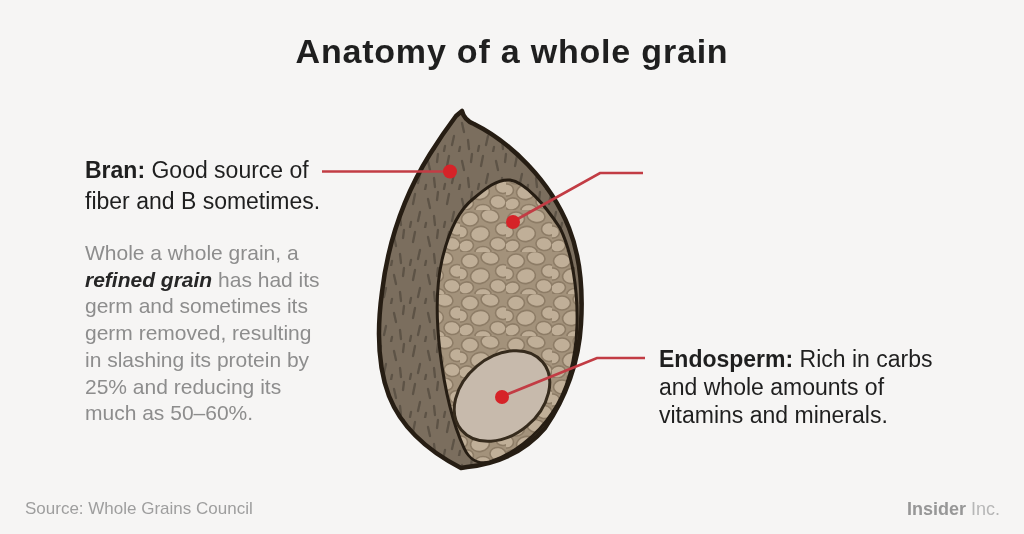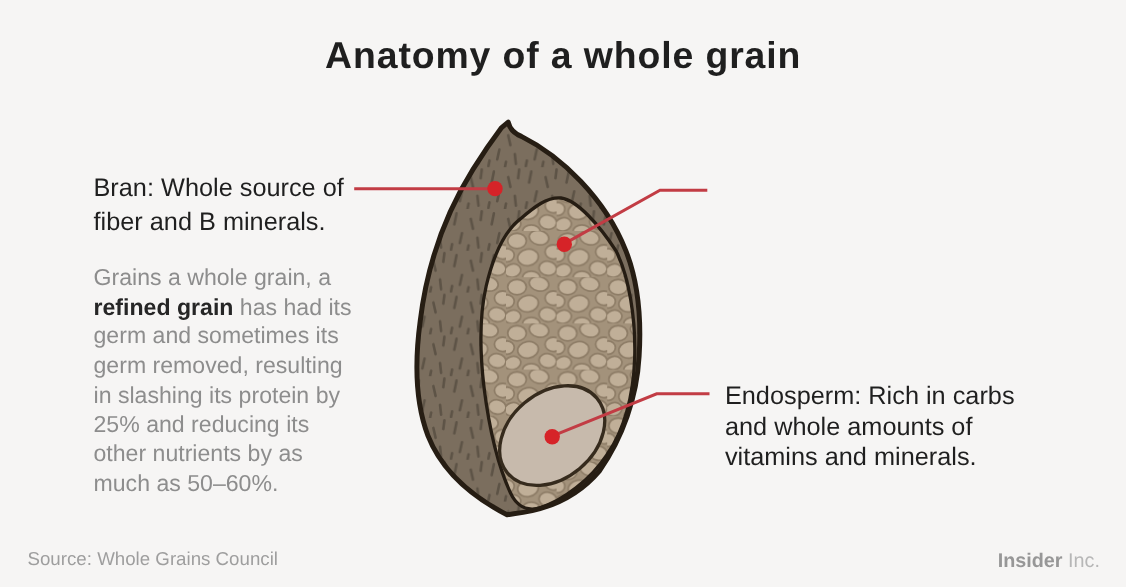--- a/index.html
+++ b/index.html
@@ -14,22 +14,22 @@
     position:absolute; top:32px; left:0; width:1024px;
     text-align:center; font-size:34px; font-weight:800;
     letter-spacing:0.8px; color:#1f1f1f;
   }
   .textblock { position:absolute; font-size:23px; }
   .ln { white-space:pre; }
   #bran-block   { left:85px; top:155px; line-height:31px; }
   #germ-block   { left:659px; top:159px; line-height:28px; }
   #endo-block   { left:659px; top:345px; line-height:28px; }
   #refined-block{ left:85px; top:240px; font-size:21px; line-height:26.7px; color:#8d8d8d; }
-  #refined-block .bold-dark { font-weight:bold; color:#262626; }
-  b { font-weight:normal;text-align:center; }
+  #refined-block .bold-dark { font-weight:bold; color:#262626;font-style:italic; }
+  b { font-weight:bold;text-align:center; }
   #illustration { position:absolute; left:0; top:0; }
   #footer-source {
     position:absolute; left:25px; top:499px;
     font-size:17px; color:#9e9e9e;
   }
   #footer-brand {
     position:absolute; right:24px; top:499px;
     font-size:18px; color:#9a9a9a;text-align:right;
   }
   #footer-brand .brand-bold { font-weight:bold; color:#979797; }
@@ -123,32 +123,31 @@
       <polyline points="645,358 597,358 503,396" stroke="#c23c44"></polyline>
     </g>
     <g stroke="none">
       <circle cx="450" cy="171.5" r="7" fill="#d62328"></circle>
       <circle cx="513" cy="222" r="7" fill="#d62328"></circle>
       <circle cx="502" cy="397" r="7" fill="#d62328"></circle>
     </g>
   </svg>
 
   <div class="textblock" id="bran-block">
-    <div class="ln"><b>Bran:</b><span> Whole source of</span></div>
-    <div class="ln">fiber and B minerals.</div>
+    <div class="ln"><b>Bran:</b><span> Good source of</span></div>
+    <div class="ln">fiber and B sometimes.</div>
   </div>
 
   <div class="textblock" id="refined-block">
-    <div class="ln">Grains a whole grain, a</div>
+    <div class="ln">Whole a whole grain, a</div>
     <div class="ln"><span class="bold-dark">refined grain</span><span> has had its</span></div>
     <div class="ln">germ and sometimes its</div>
     <div class="ln">germ removed, resulting</div>
     <div class="ln">in slashing its protein by</div>
     <div class="ln">25% and reducing its</div>
-    <div class="ln">other nutrients by as</div>
     <div class="ln">much as 50–60%.</div>
   </div>
 
 
   <div class="textblock" id="endo-block">
     <div class="ln"><b>Endosperm:</b><span> Rich in carbs</span></div>
     <div class="ln">and whole amounts of</div>
     <div class="ln">vitamins and minerals.</div>
   </div>
 

